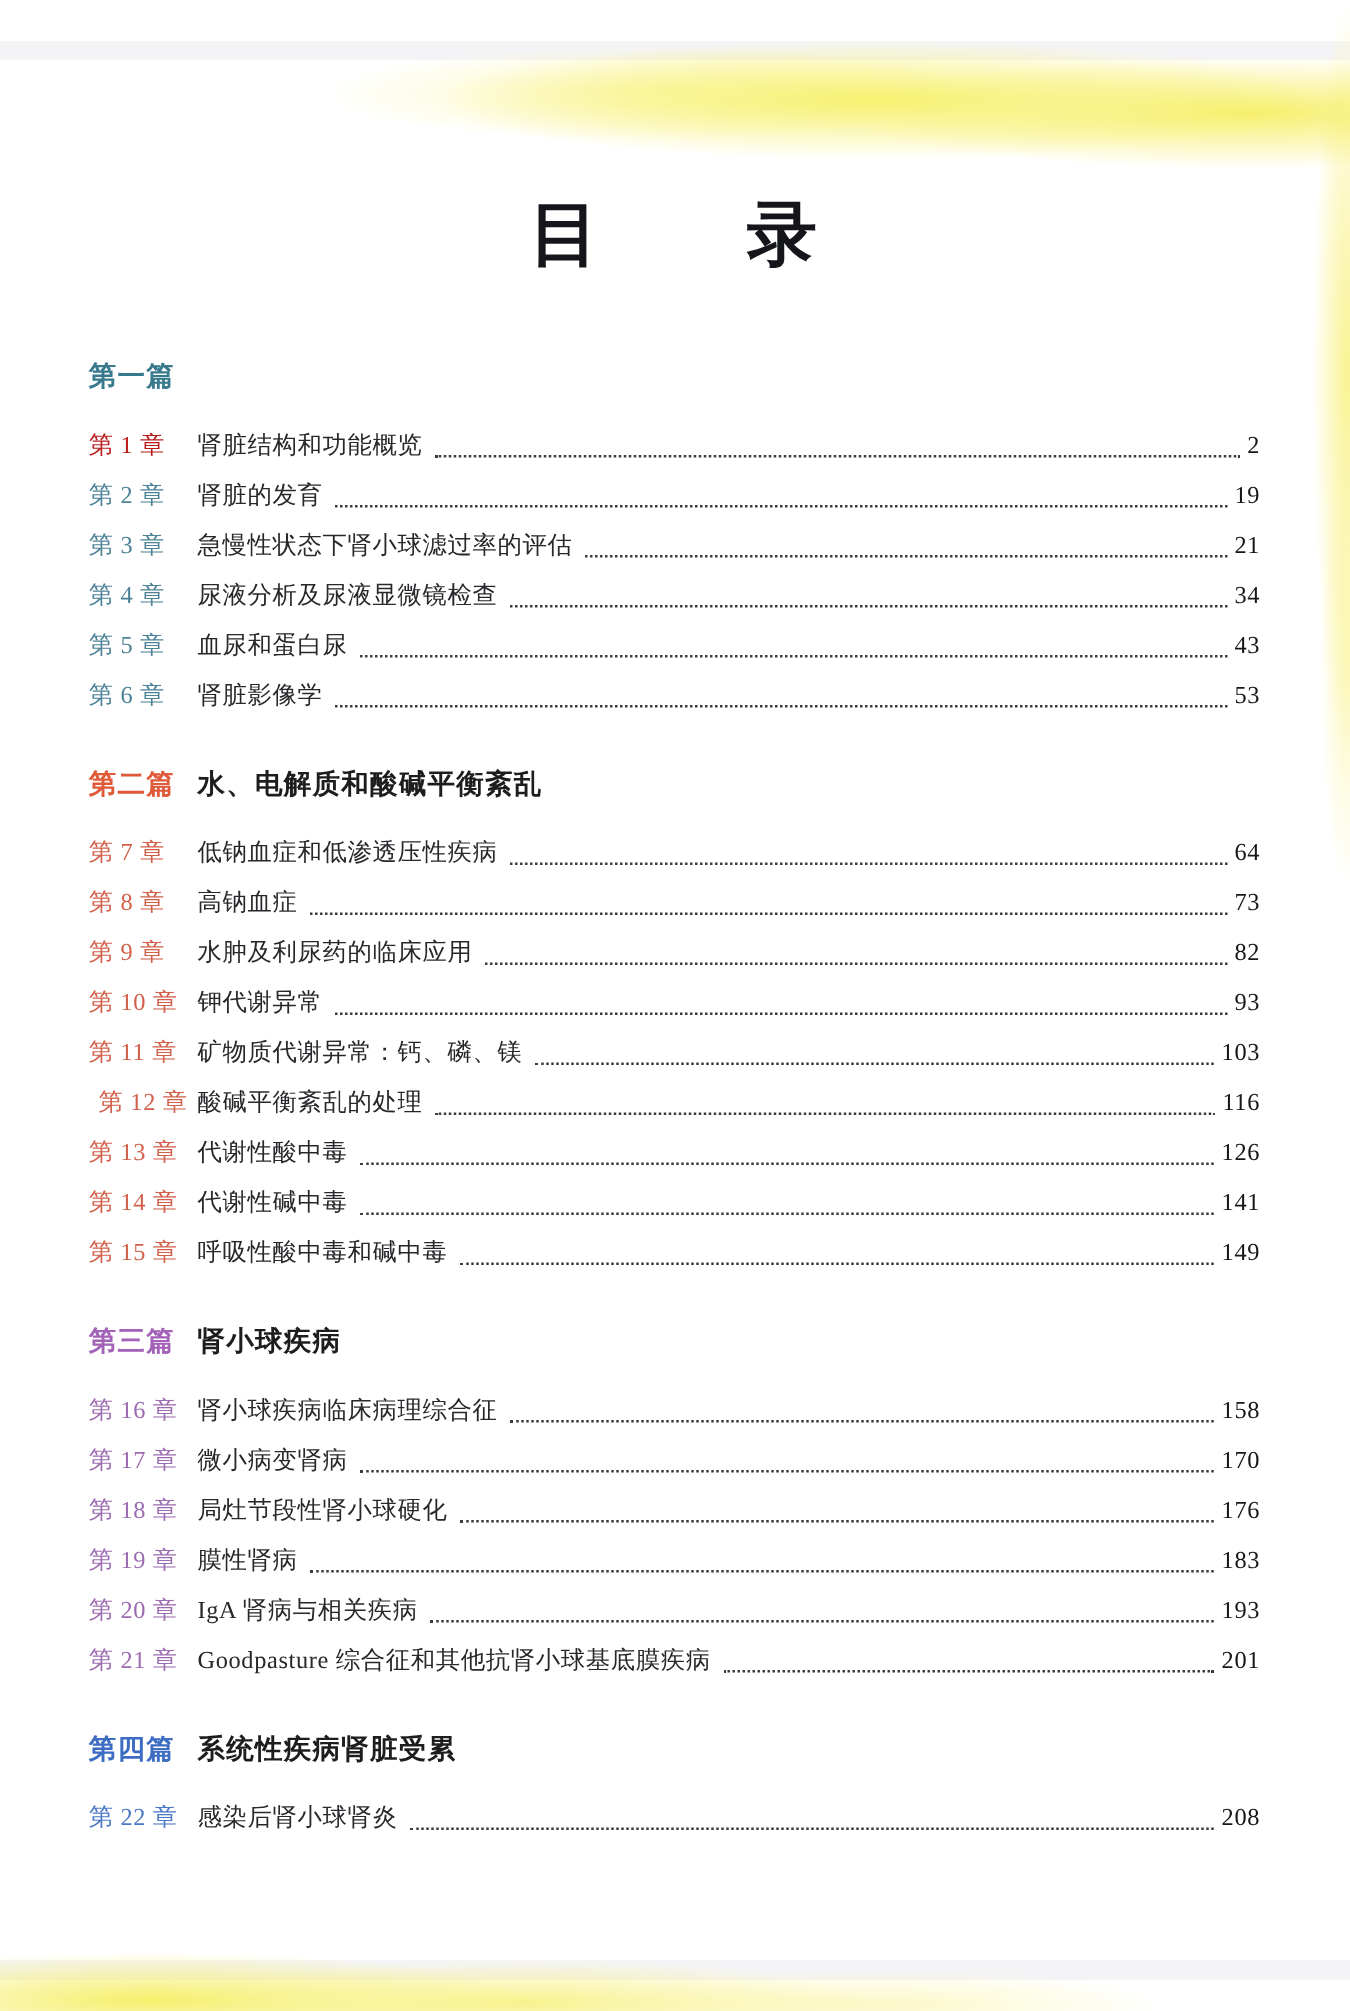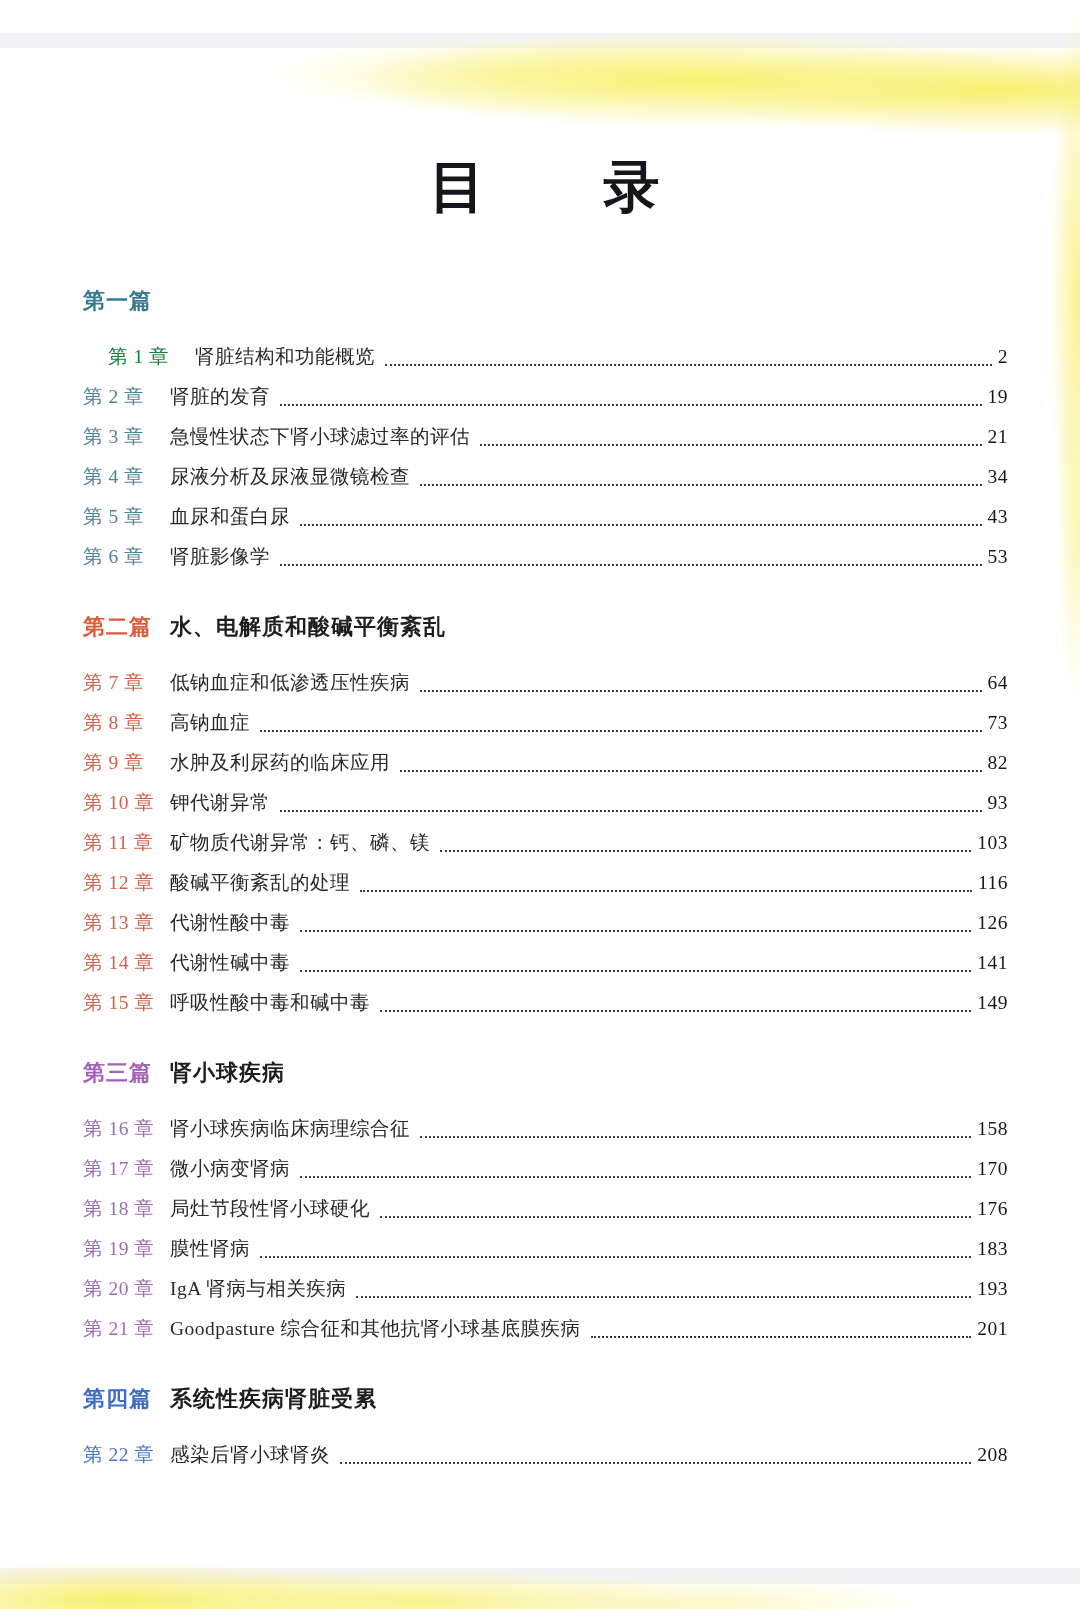--- a/index.html
+++ b/index.html
@@ -25,21 +25,21 @@
       radial-gradient(350px 48px at 700px 80px,  rgba(247,240,105,0.95), rgba(247,240,105,0) 100%),
       radial-gradient(330px 45px at 1000px 90px, rgba(247,238,100,0.95), rgba(247,238,100,0) 100%),
       radial-gradient(260px 38px at 520px 75px,  rgba(249,243,140,0.60), rgba(249,243,140,0) 100%),
       radial-gradient(28px 300px at 1078px 300px, rgba(249,242,140,0.95), rgba(249,242,140,0) 100%),
       radial-gradient(22px 180px at 1078px 530px, rgba(250,244,155,0.65), rgba(250,244,155,0) 100%),
       radial-gradient(300px 38px at 120px 1600px, rgba(246,238,100,0.95), rgba(246,238,100,0) 100%),
       radial-gradient(280px 34px at 420px 1602px, rgba(247,240,120,0.85), rgba(247,240,120,0) 100%),
       radial-gradient(230px 28px at 700px 1604px, rgba(250,244,160,0.60), rgba(250,244,160,0) 100%);
   }
   .content {
-    position:absolute; top:0; left:83px; right:72px;
+    position:absolute; top:0; left:71px; right:72px;
   }
   .page-title {
     margin-top:150px;
     height:75px;
     text-align:center;
     font-family:"DejaVu Serif","Liberation Serif",serif;
     font-size:56px;
     font-weight:bold;
     color:#15161c;
     letter-spacing:2px;
@@ -81,21 +81,21 @@
   <div class="strip bottom"></div>
   <div class="yellow-overlay"></div>
 
   <div class="content">
     <div class="page-title">目　　录</div>
     <div id="toc">
         <div class="section-row">
           <span class="sec-label" style="color: rgb(56, 121, 142);">第一篇</span>
         </div>
         <div class="chapter-row">
-          <span class="ch-label" style="color: #15803d; margin-left: 25px;">第 1 章</span>
+          <span class="ch-label" style="color: #b91c1c;">第 1 章</span>
           <span class="ch-title">肾脏结构和功能概览</span>
           <span class="dots"></span>
           <span class="ch-page">2</span>
         </div>
         <div class="chapter-row">
           <span class="ch-label" style="color: rgb(77, 130, 151);">第 2 章</span>
           <span class="ch-title">肾脏的发育</span>
           <span class="dots"></span>
           <span class="ch-page">19</span>
         </div>
@@ -151,21 +151,21 @@
           <span class="dots"></span>
           <span class="ch-page">93</span>
         </div>
         <div class="chapter-row">
           <span class="ch-label" style="color: rgb(210, 97, 75);">第 11 章</span>
           <span class="ch-title">矿物质代谢异常：钙、磷、镁</span>
           <span class="dots"></span>
           <span class="ch-page">103</span>
         </div>
         <div class="chapter-row">
-          <span class="ch-label" style="color: rgb(210, 97, 75);">第 12 章</span>
+          <span class="ch-label" style="color: rgb(210, 97, 75); text-align: center;">第 12 章</span>
           <span class="ch-title">酸碱平衡紊乱的处理</span>
           <span class="dots"></span>
           <span class="ch-page">116</span>
         </div>
         <div class="chapter-row">
           <span class="ch-label" style="color: rgb(210, 97, 75);">第 13 章</span>
           <span class="ch-title">代谢性酸中毒</span>
           <span class="dots"></span>
           <span class="ch-page">126</span>
         </div>

